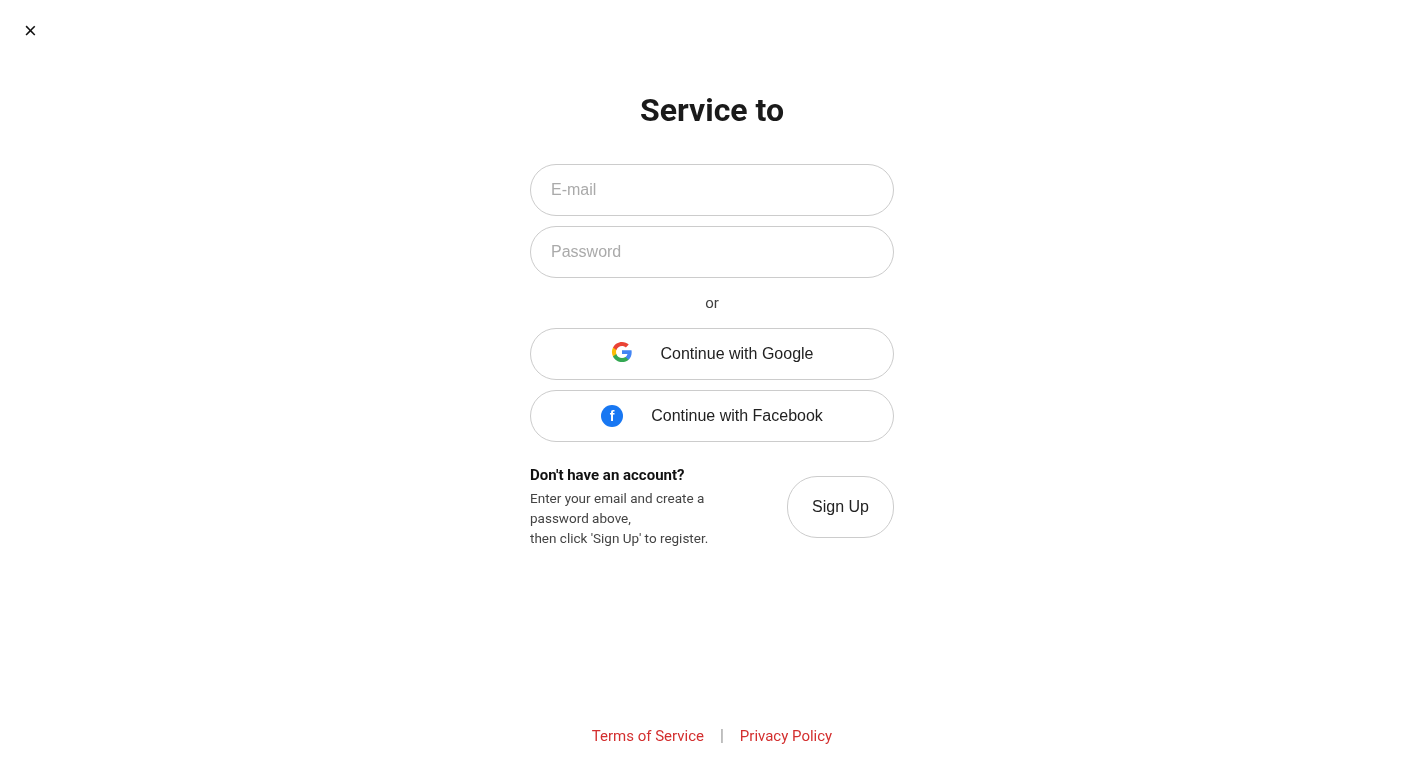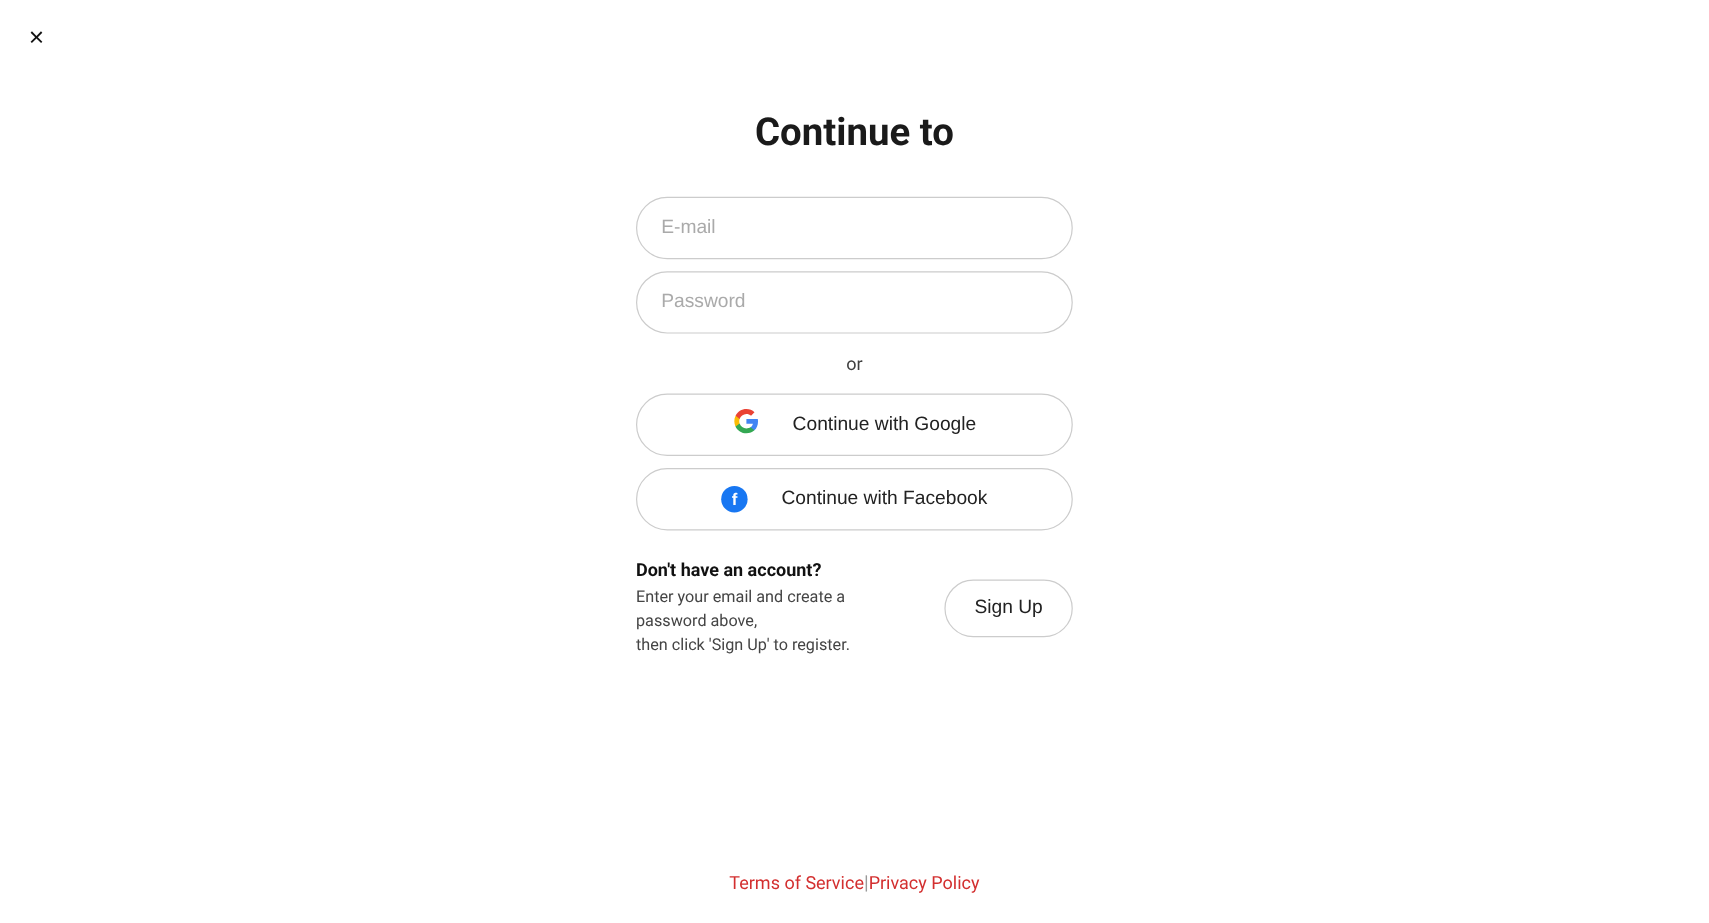--- a/index.html
+++ b/index.html
@@ -148,38 +148,38 @@
     }
 
     .signup-text .normal {
       font-size: 13.5px;
       color: #444;
       margin-top: 4px;
       line-height: 1.5;
     }
 
     .signup-btn {
-      height: 48px;
+      height: 62px;
       padding: 0 24px;
       border: 1.5px solid #ccc;
       border-radius: 30px;
       background: #fff;
       font-size: 16px;
       font-weight: 500;
       color: #222;
       cursor: pointer;
       white-space: nowrap;
     }
 
     .footer {
       position: absolute;
       bottom: 24px;
       display: flex;
       align-items: center;
-      gap: 0;
+      gap: 16px;
       font-size: 15px;
     }
 
     .footer-link {
       color: #d32f2f;
       text-decoration: none;
       cursor: pointer;
     }
 
     .footer-divider {
@@ -188,21 +188,21 @@
     }
   </style>
 </head>
 <body>
 
 <button class="close-btn">×</button>
 
 <div class="main-content">
 
   <div class="title">
-    <span>Continue to</span><br>
+    <span>Service to</span><br>
   </div>
 
   <div class="form-container">
 
     <input type="email" class="input-field" placeholder="E-mail" style="">
 
     <input type="password" class="input-field" placeholder="Password" style="">
 
 
     <span class="or-divider">or</span>

